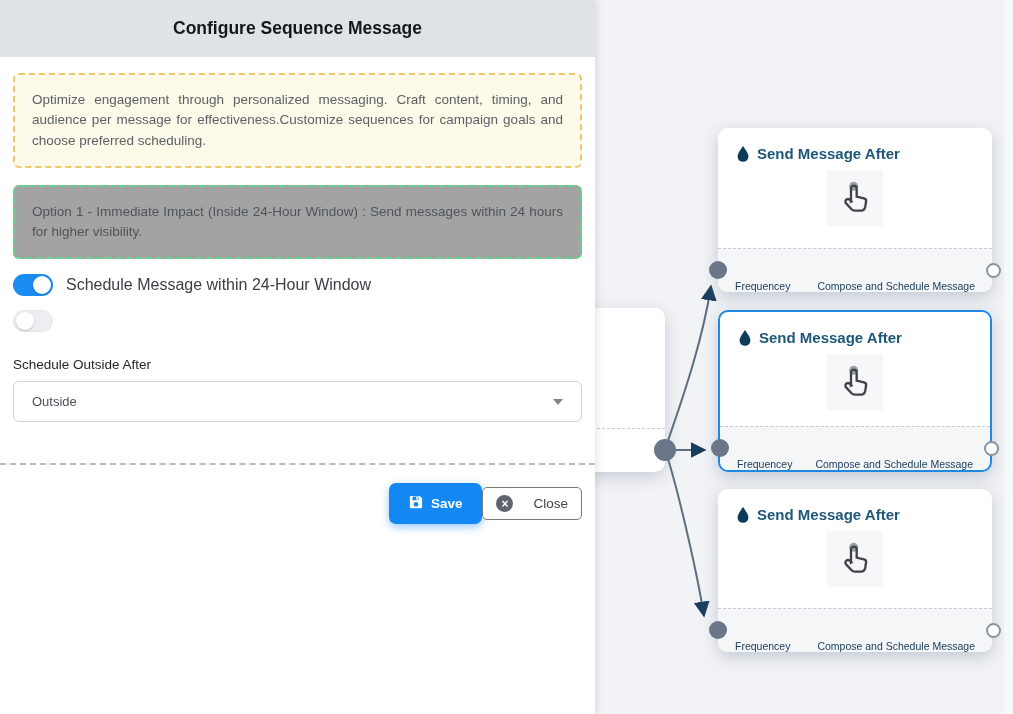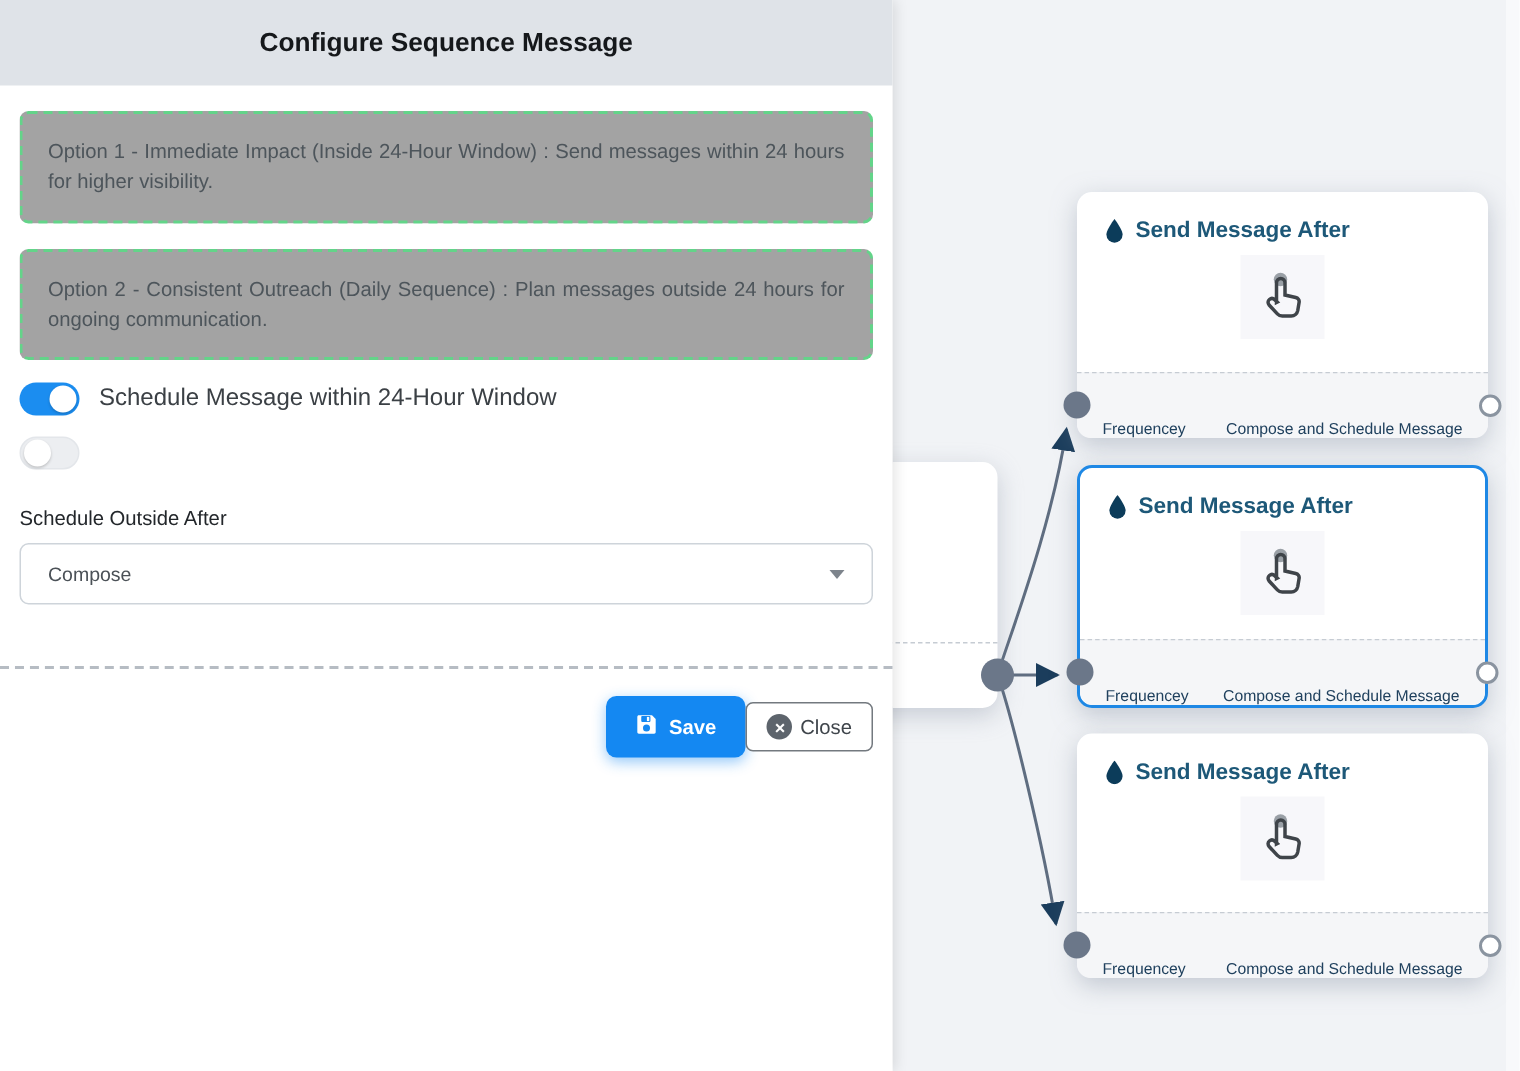--- a/index.html
+++ b/index.html
@@ -48,21 +48,21 @@
   .field { margin:25px 13px 0; }
   .field-label { font-size:13.5px; color:#23272b; margin-bottom:9px; }
   .select-box { height:41px; border:1px solid #ced4da; border-radius:6px; display:flex; align-items:center;
                 justify-content:space-between; padding:0 18px; color:#4b5157; font-size:13px; background:#fff; cursor:pointer; }
   .caret { width:0; height:0; border-left:5px solid transparent; border-right:5px solid transparent; border-top:6px solid #7d848c; }
   .divider { border-top:2px dashed #b6bcc3; margin-top:41px; }
   .panel-actions { display:flex; justify-content:flex-end; align-items:center; margin:18px 13px 0; }
   .btn-save { display:flex; align-items:center; gap:8px; background:#1488f2; color:#fff; border:none; border-radius:7px;
               padding:12px 20px; font-size:13.5px; font-weight:600; box-shadow:0 3px 9px rgba(20,136,242,.45); cursor:pointer;
               font-family:"Liberation Sans", sans-serif; }
-  .btn-close { display:flex; align-items:center; gap:5px; background:#fff; color:#3f454b; border:1px solid #73797f;
+  .btn-close { display:flex; align-items:center; gap:20px; background:#fff; color:#3f454b; border:1px solid #73797f;
                border-radius:5px; padding:7px 13px; font-size:13.5px; cursor:pointer; font-family:"Liberation Sans", sans-serif; }
   .x-circle { width:17px; height:17px; border-radius:50%; background:#5d646c; color:#fff; display:flex;
               align-items:center; justify-content:center; font-size:12px; line-height:1; }
   .x-circle::before { content:"×"; font-weight:700; }
 </style>
 </head>
 <body>
 
 <div class="app">
 
@@ -159,41 +159,41 @@
         <span>Compose and Schedule Message</span>
       </div>
       <span class="handle in"></span>
       <span class="handle out"></span>
     </div>
   </div>
 
   <div class="panel">
     <div class="panel-header">Configure Sequence Message</div>
 
+    <div class="msg-box msg-yellow">Optimize engagement through personalized messaging. Craft content, timing, and audience per message for effectiveness.Customize sequences for campaign goals and choose preferred scheduling.</div>
     <div class="msg-box msg-green">Option 1 - Immediate Impact (Inside 24-Hour Window) : Send messages within 24 hours for higher visibility.</div>
-    <div class="msg-box msg-green">Option 2 - Consistent Outreach (Daily Sequence) : Plan messages outside 24 hours for ongoing communication.</div>
 
     <div class="toggles">
       <div class="toggle-row">
         <span class="switch on">
             <span class="knob"></span>
           </span>
         <span class="toggle-label">Schedule Message within 24-Hour Window</span>
       </div>
       <div class="toggle-row">
         <span class="switch off">
             <span class="knob"></span>
           </span>
       </div>
     </div>
 
     <div class="field">
       <div class="field-label">Schedule Outside After</div>
       <div class="select-box">
-        <span>Compose</span>
+        <span>Outside</span>
         <span class="caret"></span>
       </div>
     </div>
 
     <div class="divider"></div>
 
     <div class="panel-actions">
       <button class="btn-save">
         <span>
           <svg width="14" height="14" viewBox="0 0 16 16">

